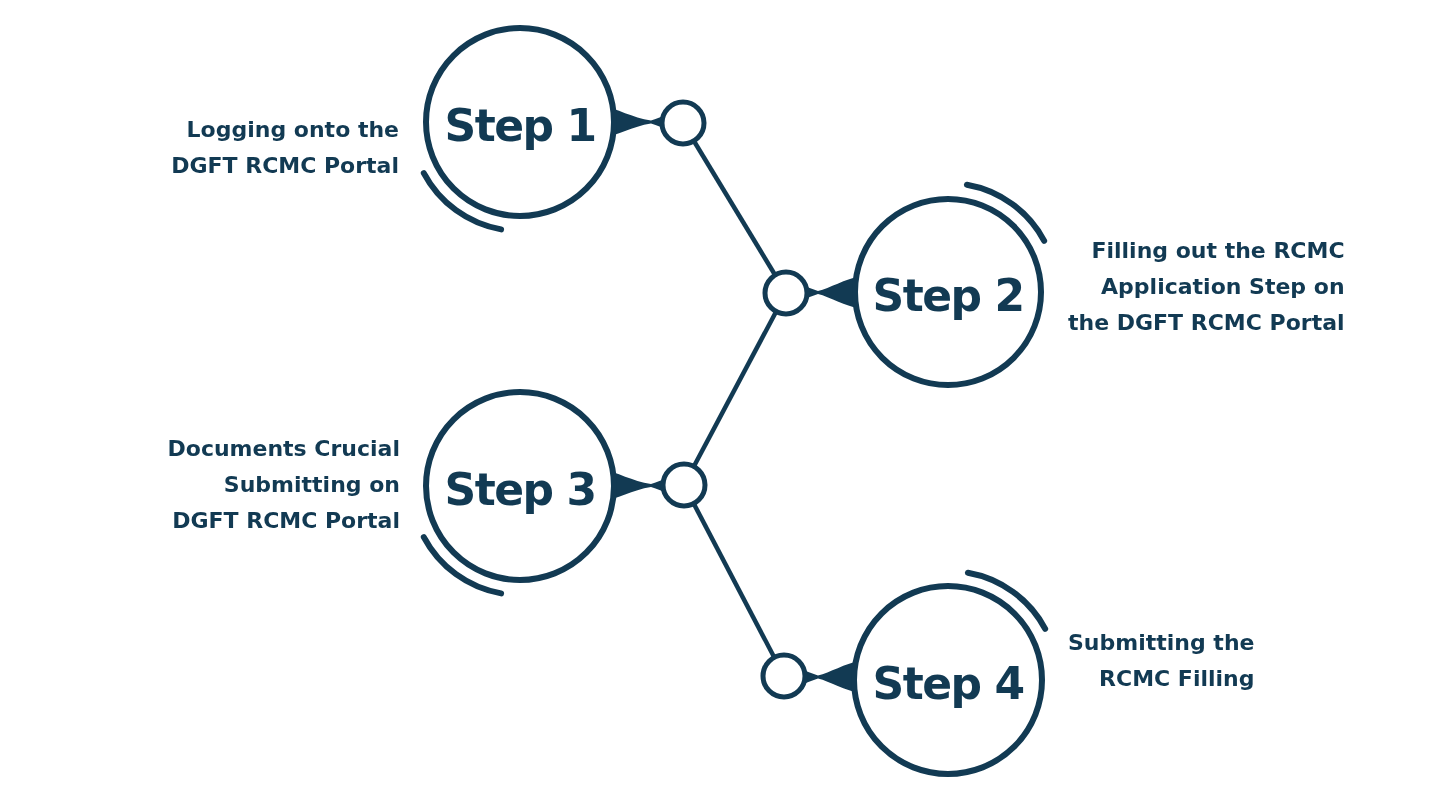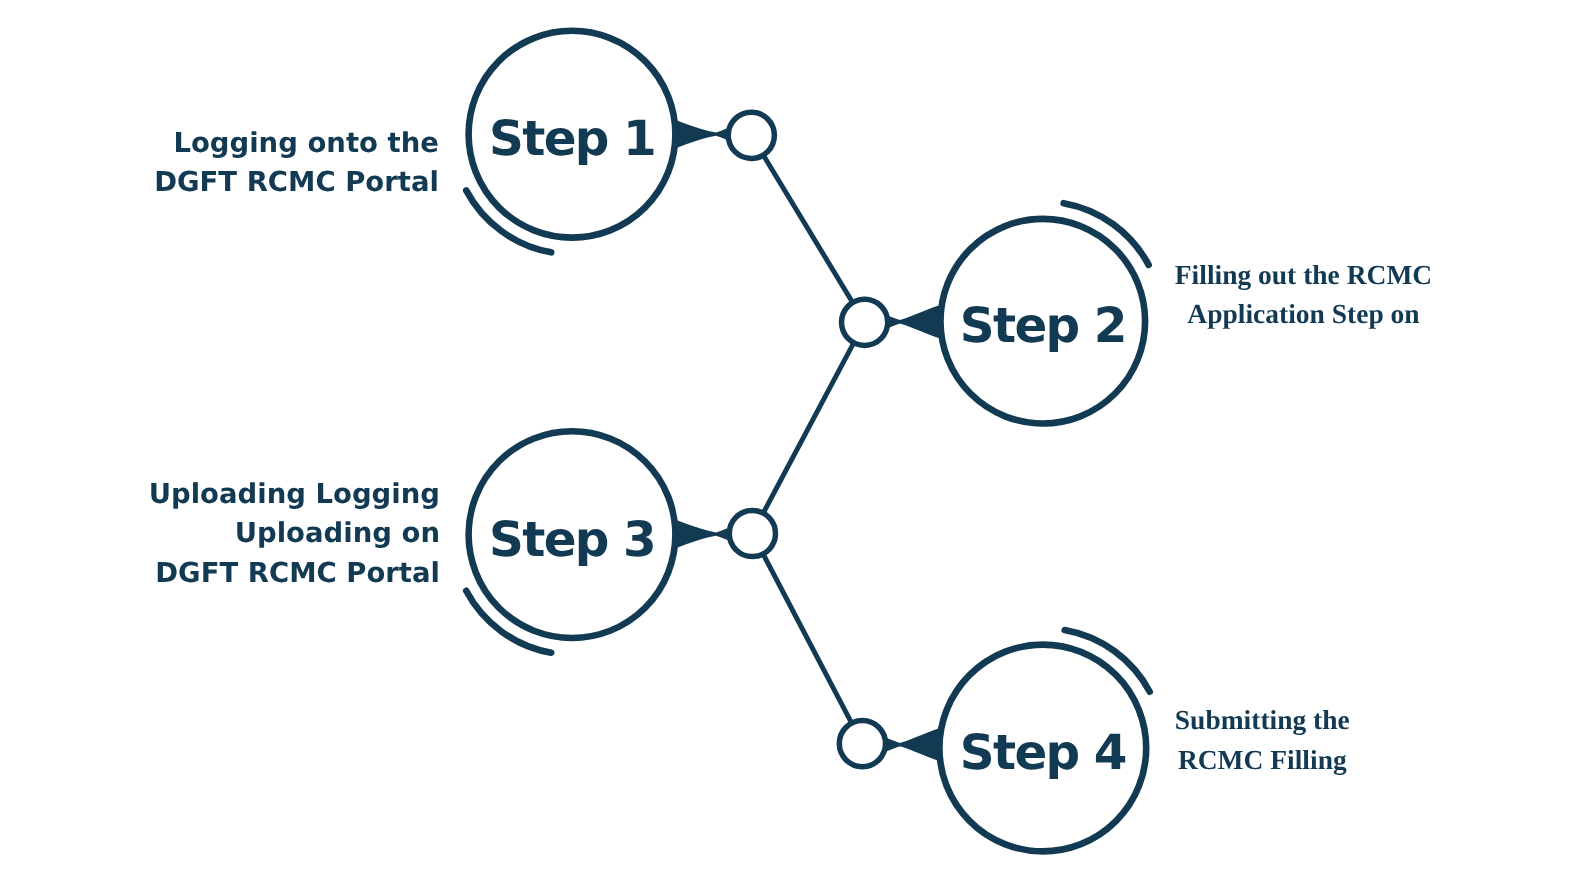--- a/index.html
+++ b/index.html
@@ -52,30 +52,29 @@
     font-family: "DejaVu Sans", "Liberation Sans", sans-serif;
     font-weight: bold;
     font-size: 44px;
     letter-spacing: -1.5px;
     text-anchor: middle;
   }
   .label {
     position: absolute;
     color: var(--accent, #123a53);
     font-weight: bold;
-    font-size: 25px;
+    font-size: 22px;
     line-height: 36px;
     white-space: nowrap;
   }
   .label.right-align {
     text-align: right;
   }
   .label.left-align {
-    text-align: center;
-    font-family: Liberation Serif, serif;
+    text-align: right;
   }
 </style>
 </head>
 <body>
 
 <div class="stage">
 
   <svg width="1440" height="800" viewBox="0 0 1440 800">
 
     <g>
@@ -111,26 +110,27 @@
   </svg>
 
   <div class="label right-align" style="top:112px; right:1041px;">
     <div>Logging onto the</div>
     <div>DGFT RCMC Portal</div>
   </div>
 
   <div class="label left-align" style="top:233px; left:1068px;">
     <div>Filling out the RCMC</div>
     <div>Application Step on</div>
+    <div>the DGFT RCMC Portal</div>
   </div>
 
   <div class="label right-align" style="top:431px; right:1040px;">
-    <div>Uploading Logging</div>
-    <div>Uploading on</div>
+    <div>Documents Crucial</div>
+    <div>Submitting on</div>
     <div>DGFT RCMC Portal</div>
   </div>
 
-  <div class="label left-align" style="top:638px; left:1068px;">
+  <div class="label left-align" style="top:625px; left:1068px;">
     <div>Submitting the</div>
     <div>RCMC Filling</div>
   </div>
 
 </div>
 
 </body></html>

